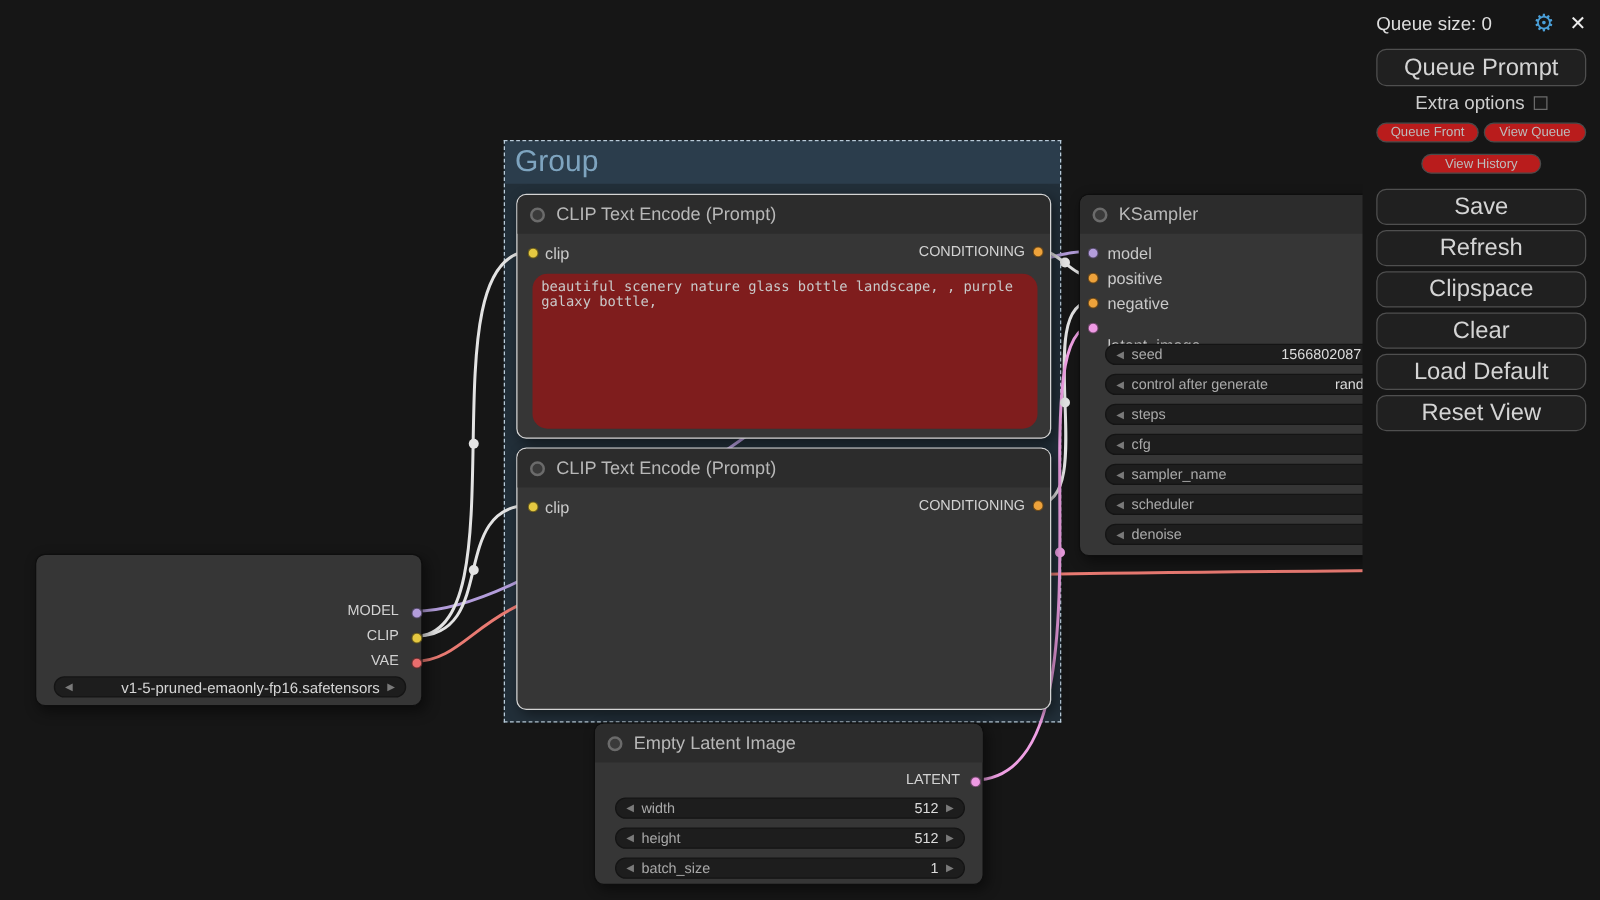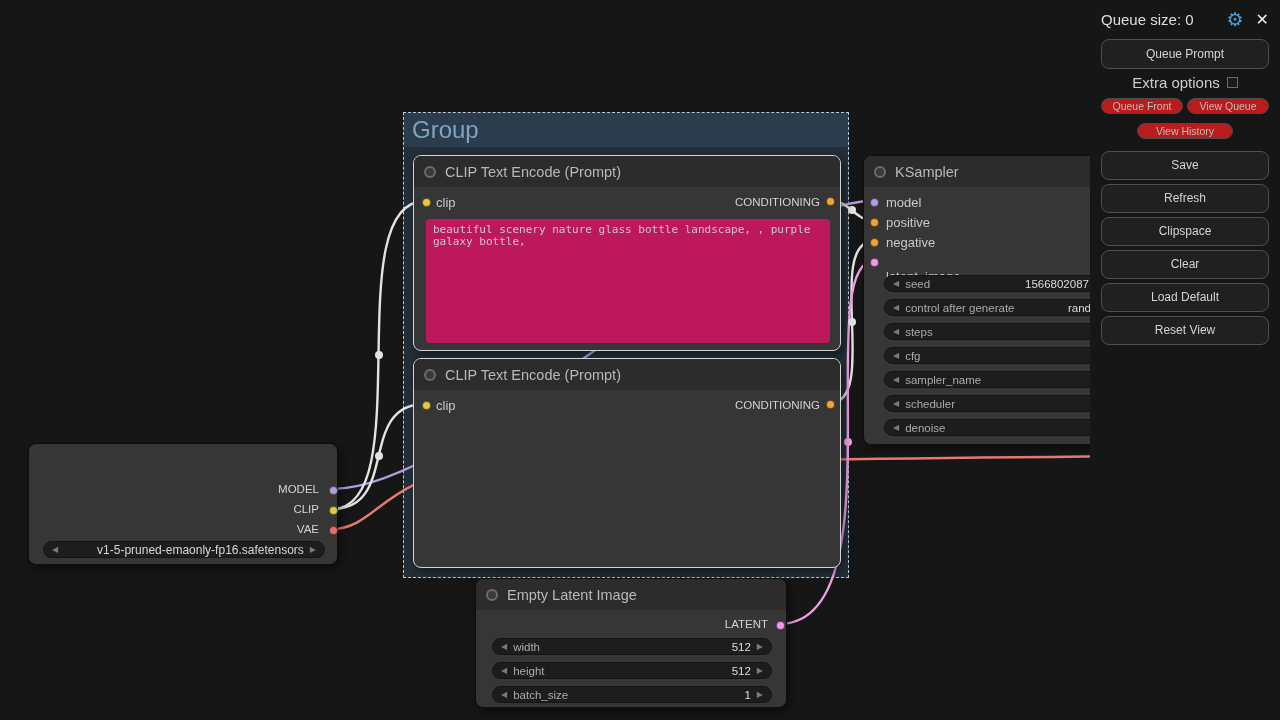--- a/index.html
+++ b/index.html
@@ -46,21 +46,21 @@
     border:1px solid rgba(0,0,0,0.55);
   }
   .c-model{ background:#b39ddb; }
   .c-clip{ background:#e5c841; }
   .c-vae{ background:#e96d6d; }
   .c-cond{ background:#eda23b; }
   .c-latent{ background:#ef9ae4; }
   .plabel{ position:absolute; font-size:13px; color:#c9c9c9; white-space:nowrap; }
   .plabel.out{ font-size:11.5px; color:#d2d2d2; }
   .textbox{
-    position:absolute; background:#be185d; border-radius:4px;
+    position:absolute; background:#7f1d1d; border-radius:12px;
     font-family:"DejaVu Sans Mono", monospace; font-size:11px; line-height:1.12;
     color:#c9c9c9; padding:5px 7px; white-space:pre-wrap; overflow:hidden;
   }
   .widget{
     position:absolute; height:17px; background:#1d1d1d;
     border:1px solid #141414; border-radius:9px;
     display:flex; align-items:center; padding:0 8px; gap:6px;
     font-size:11.5px; color:#b0b0b0;
   }
   .w-arrow{ color:#7a7a7a; font-size:8px; flex:0 0 auto; }
@@ -74,21 +74,21 @@
     position:absolute; right:0; top:0; width:190px; height:720px;
     background:#161616; z-index:10; padding:8px 11px;
   }
   .menu-row1{ display:flex; align-items:center; gap:12px; padding:2px 0 10px 0; }
   .queue-size{ flex:1; font-size:15px; color:#dedede; }
   .gear{ font-size:19px; color:#4a9fd8; line-height:1; cursor:pointer; }
   .closex{ font-size:16px; color:#ededed; line-height:1; cursor:pointer; }
   .btn{
     display:block; width:100%; height:30px; margin-bottom:4px;
     background:#202020; border:1px solid #4f4f4f; border-radius:8px;
-    color:#d4d4d4; font-size:12px; font-family:"Liberation Sans", sans-serif;
+    color:#d4d4d4; font-size:19px; font-family:"Liberation Sans", sans-serif;
     cursor:pointer; text-align:center; line-height:27px;
   }
   .btn.big{ height:29px; }
   .extra-row{ display:flex; align-items:center; justify-content:center; gap:7px;
     font-size:15px; color:#cccccc; margin:5px 0 7px 0; }
   .checkbox{ width:11px; height:11px; background:#1a1a1a; border:1px solid #6a6a6a; display:inline-block; }
   .small-row{ display:flex; gap:4px; margin-bottom:5px; }
   .btn.small{
     flex:1; height:16px; font-size:10.5px; line-height:14px; color:#bdbdbd;
     border-radius:8px; margin:0; background:#b91c1c; border:1px solid #4a4a4a;

